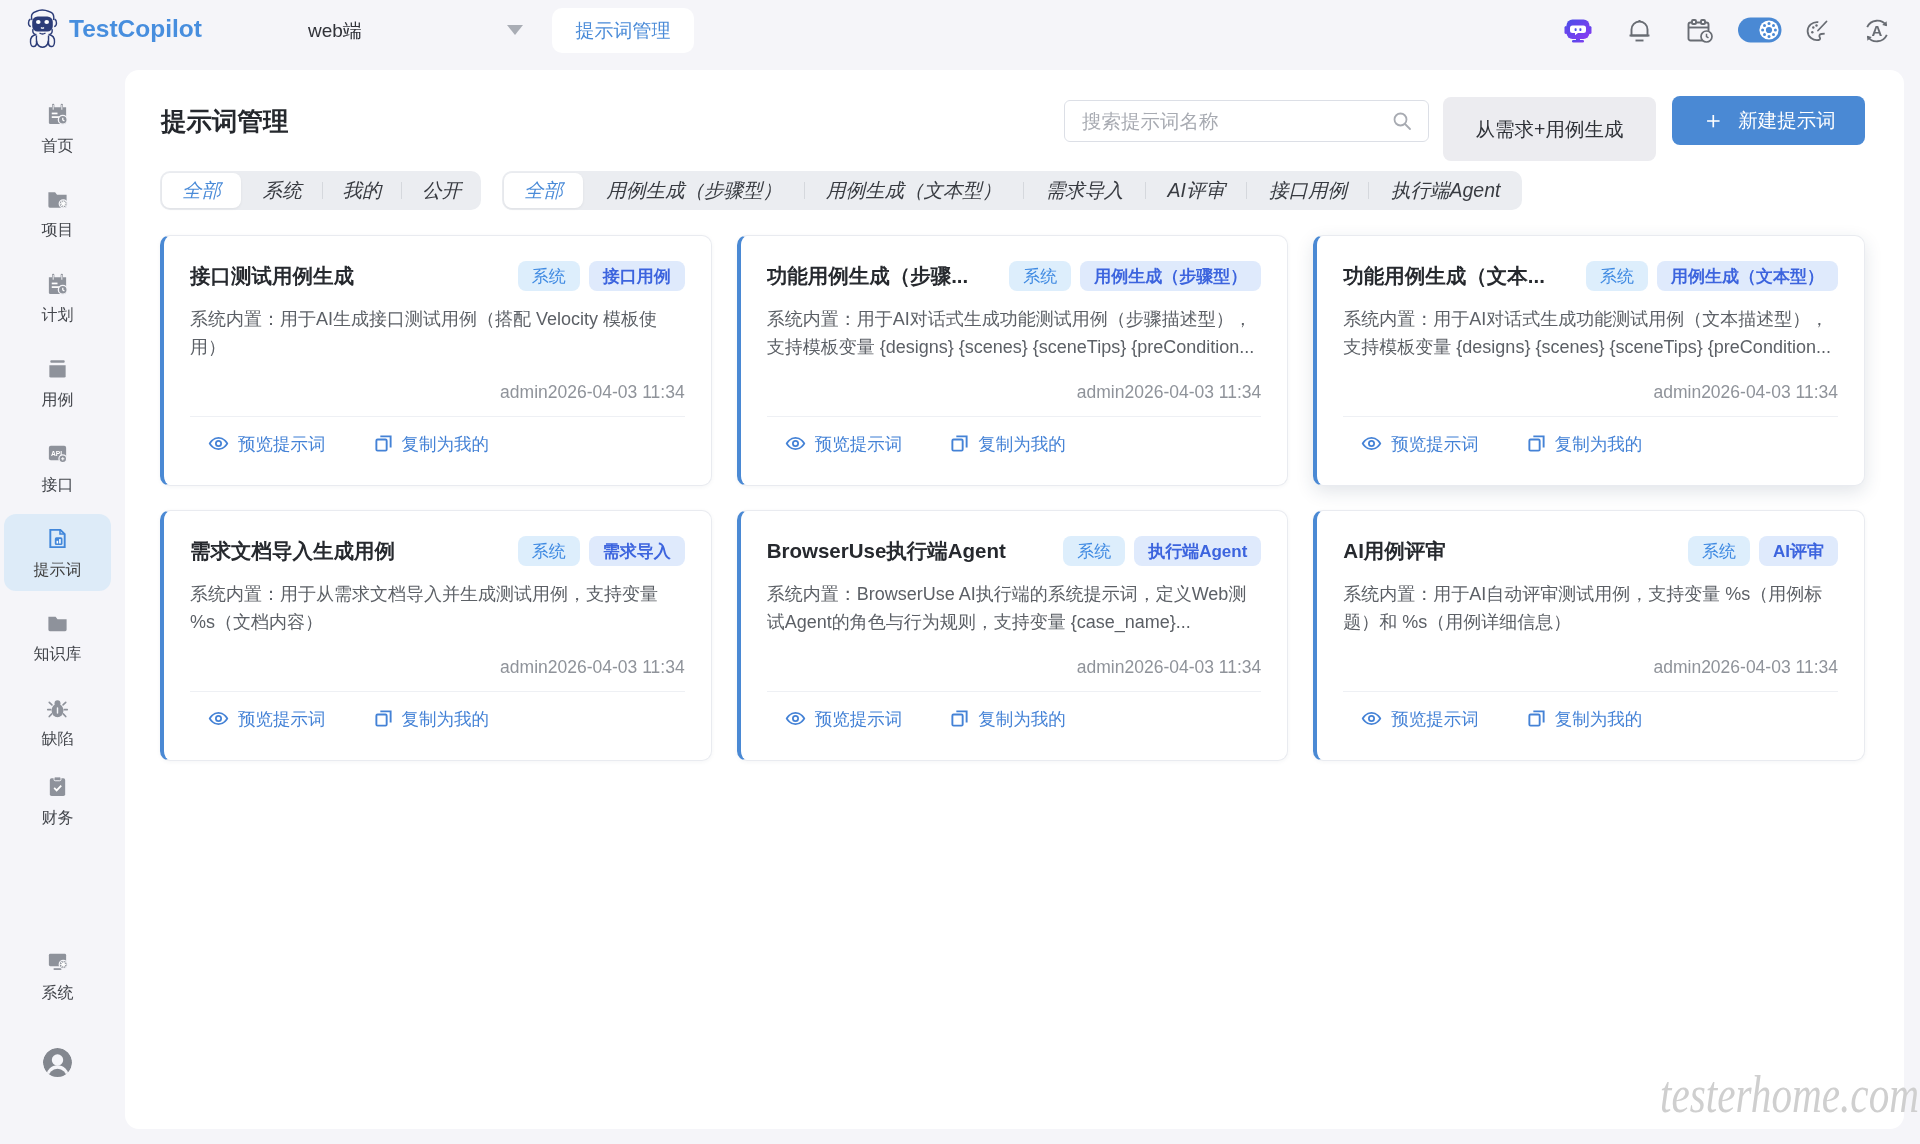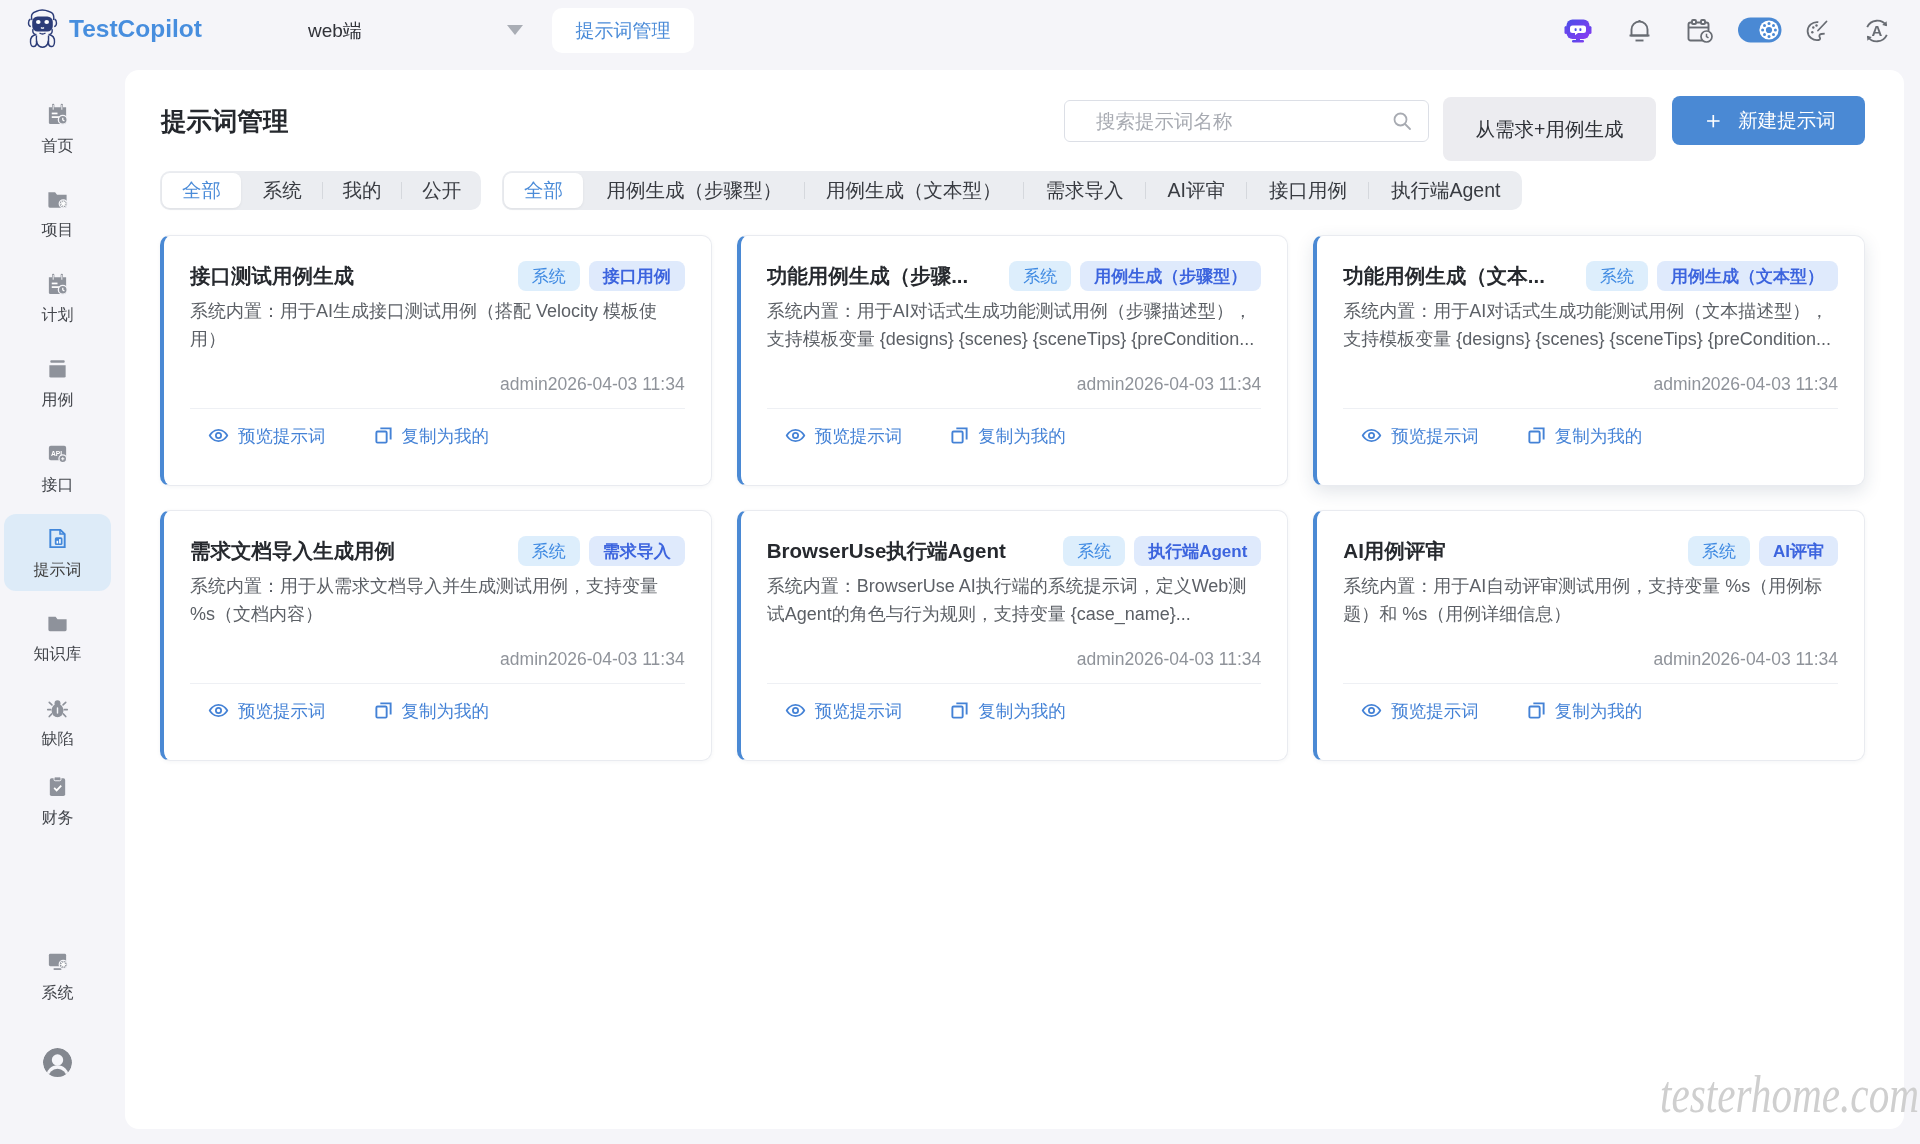--- a/index.html
+++ b/index.html
@@ -22,45 +22,45 @@
 
 .sidebar { position:absolute; left:0; top:70px; width:125px; height:1074px; }
 .nav-item { position:absolute; left:4px; width:107px; height:77px; display:flex; flex-direction:column; align-items:center; border-radius:12px; }
 .nav-item .nicon { margin-top:11.5px; height:26px; display:flex; align-items:center; justify-content:center; }
 .nav-item .nlabel { margin-top:8px; font-size:16px; color:#43464c; }
 .nav-item.active { background:#ddebf8; }
 .nav-item.active .nlabel { color:#404040; }
 
 .panel { position:absolute; left:125px; top:70px; width:1779px; height:1059px; background:#ffffff; border-radius:14px; overflow:hidden; }
 .page-title { position:absolute; left:36px; top:34px; font-size:25.5px; font-weight:bold; color:#25282d; }
-.search-box { position:absolute; left:939px; top:30px; width:365px; height:42px; border:1px solid #dcdfe6; border-radius:6px; background:#fff; display:flex; align-items:center;padding-left:14px; }
+.search-box { position:absolute; left:939px; top:30px; width:365px; height:42px; border:1px solid #dcdfe6; border-radius:6px; background:#fff; display:flex; align-items:center; }
 .search-box .ph { font-size:19.5px; color:#a8abb2; margin-left:17px; flex:1; }
 .btn-gray { position:absolute; left:1318px; top:27px; width:213px; height:64px; background:#ececf0; border-radius:8px; font-size:19.5px; color:#2f3238; display:flex; align-items:center; justify-content:center; }
 .btn-blue { position:absolute; left:1547px; top:26px; width:193px; height:49px; background:#4a89d4; border-radius:8px; font-size:19.5px; color:#ffffff; display:flex; align-items:center; justify-content:center; }
 .btn-blue .plus { font-size:24px; font-weight:normal; margin-right:13px; margin-top:-2px; }
 
-.seg { position:absolute; top:101px; height:39px; background:#ebedf1; border-radius:10px; display:flex; align-items:center; }
+.seg { position:absolute; top:101px; height:39px; background:#ebedf1; border-radius:10px; display:flex; align-items:center;font-style:italic; }
 .seg1 { left:35px; width:321px; }
 .seg2 { left:377px; }
 .seg .item { position:relative; height:39px; display:flex; align-items:center; justify-content:center; font-size:19.5px; color:#383b41; white-space:nowrap; }
 .seg1 .item { width:80.25px; }
 .seg2 .item { padding:0 21.5px; }
 .seg .item.sel { background:#ffffff; border-radius:8px; color:#4a8bd8; height:35px; margin:2px; box-shadow:0 1px 3px rgba(0,0,0,0.06); }
 .seg .sep { width:1px; height:17px; background:#d5d8dd; }
 
 .grid { position:absolute; left:35px; top:165px; width:1705px; display:grid; grid-template-columns:1fr 1fr 1fr; column-gap:25px; row-gap:24px; }
 .card { position:relative; height:251px; background:#fff; border:1px solid #e9ebf0; border-left:4px solid #4a89d4; border-radius:10px; box-shadow:0 1px 4px rgba(31,56,88,0.05); }
 .card.hover { box-shadow:0 6px 18px rgba(31,56,88,0.13); }
 .card-inner { padding:25px 26px 0 26px; }
 .card-head { display:flex; align-items:center; }
 .card-title { font-size:20.5px; font-weight:bold; color:#26292e; white-space:nowrap; overflow:hidden; flex:1; margin-right:10px; }
 .tags { display:flex; gap:9px; flex:none; }
 .tag1 { background:#ddeefc; color:#3f8ae2; font-size:17px; line-height:21px; padding:4.5px 14px; border-radius:8px; white-space:nowrap; }
 .tag2 { background:#dfeafc; color:#3c64de; font-size:17px; line-height:21px; font-weight:bold; padding:4.5px 14px; border-radius:8px; white-space:nowrap; }
-.card-desc { margin-top:6px; font-size:18px; line-height:28px; color:#5c6066; height:56px; overflow:hidden; }
+.card-desc { margin-top:14px; font-size:18px; line-height:28px; color:#5c6066; height:56px; overflow:hidden; }
 .card-meta { margin-top:21px; display:flex; justify-content:flex-end; font-size:17.5px; color:#8f939a; }
 .card-div { margin:13px 0 0 0; border-top:1px solid #eef0f4; }
 .card-foot { display:flex; align-items:center; height:53px; padding-left:44px; }
 .flink { display:flex; align-items:center; color:#4482d6; font-size:17.5px; }
 .flink .fic { margin-right:9px; display:flex; }
 .flink + .flink { margin-left:48px; }
 
 .wm { position:absolute; left:1660px; top:1055px; }
 </style>
 </head>

